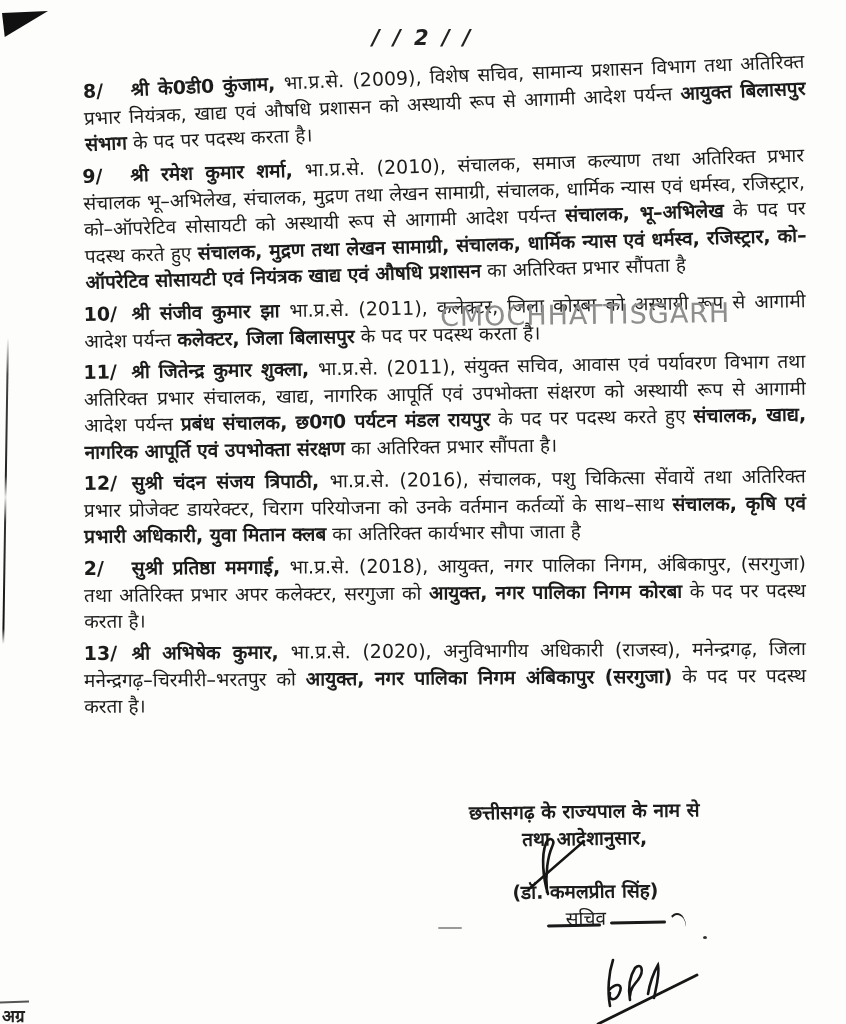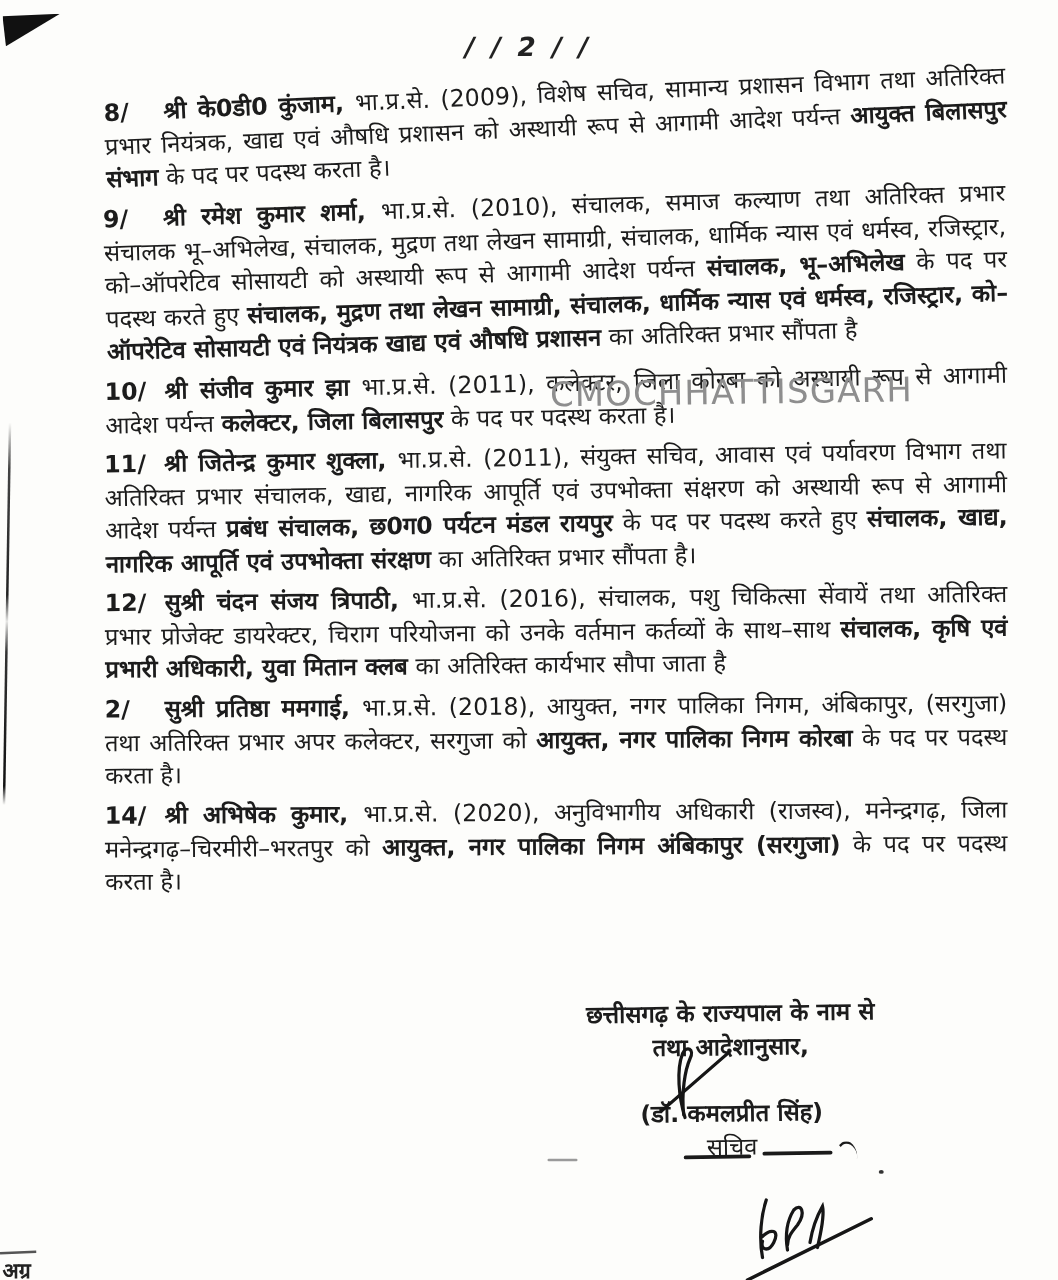--- a/index.html
+++ b/index.html
@@ -73,21 +73,21 @@
 
   <div class="page-number">/ / 2 / /</div>
 
   <main class="content" id="items-container">
       <p class="item"><span class="num">8/</span><span class="txt"><span class="b">श्री के0डी0 कुंजाम, </span><span class="r">भा.प्र.से. (2009), विशेष सचिव, सामान्य प्रशासन विभाग तथा अतिरिक्त प्रभार नियंत्रक, खाद्य एवं औषधि प्रशासन को अस्थायी रूप से आगामी आदेश पर्यन्त </span><span class="b">आयुक्त बिलासपुर संभाग</span><span class="r"> के पद पर पदस्थ करता है।</span></span></p>
       <p class="item"><span class="num">9/</span><span class="txt"><span class="b">श्री रमेश कुमार शर्मा, </span><span class="r">भा.प्र.से. (2010), संचालक, समाज कल्याण तथा अतिरिक्त प्रभार संचालक भू–अभिलेख, संचालक, मुद्रण तथा लेखन सामाग्री, संचालक, धार्मिक न्यास एवं धर्मस्व, रजिस्ट्रार, को–ऑपरेटिव सोसायटी को अस्थायी रूप से आगामी आदेश पर्यन्त </span><span class="b">संचालक, भू–अभिलेख</span><span class="r"> के पद पर पदस्थ करते हुए </span><span class="b">संचालक, मुद्रण तथा लेखन सामाग्री, संचालक, धार्मिक न्यास एवं धर्मस्व, रजिस्ट्रार, को–ऑपरेटिव सोसायटी एवं नियंत्रक खाद्य एवं औषधि प्रशासन</span><span class="r"> का अतिरिक्त प्रभार सौंपता है</span></span></p>
       <p class="item"><span class="num">10/</span><span class="txt"><span class="b">श्री संजीव कुमार झा </span><span class="r">भा.प्र.से. (2011), कलेक्टर, जिला कोरबा को अस्थायी रूप से आगामी आदेश पर्यन्त </span><span class="b">कलेक्टर, जिला बिलासपुर</span><span class="r"> के पद पर पदस्थ करता है।</span></span></p>
       <p class="item"><span class="num">11/</span><span class="txt"><span class="b">श्री जितेन्द्र कुमार शुक्ला, </span><span class="r">भा.प्र.से. (2011), संयुक्त सचिव, आवास एवं पर्यावरण विभाग तथा अतिरिक्त प्रभार संचालक, खाद्य, नागरिक आपूर्ति एवं उपभोक्ता संक्षरण को अस्थायी रूप से आगामी आदेश पर्यन्त </span><span class="b">प्रबंध संचालक, छ0ग0 पर्यटन मंडल रायपुर</span><span class="r"> के पद पर पदस्थ करते हुए </span><span class="b">संचालक, खाद्य, नागरिक आपूर्ति एवं उपभोक्ता संरक्षण</span><span class="r"> का अतिरिक्त प्रभार सौंपता है।</span></span></p>
       <p class="item"><span class="num">12/</span><span class="txt"><span class="b">सुश्री चंदन संजय त्रिपाठी, </span><span class="r">भा.प्र.से. (2016), संचालक, पशु चिकित्सा सेंवायें तथा अतिरिक्त प्रभार प्रोजेक्ट डायरेक्टर, चिराग परियोजना को उनके वर्तमान कर्तव्यों के साथ–साथ </span><span class="b">संचालक, कृषि एवं प्रभारी अधिकारी, युवा मितान क्लब</span><span class="r"> का अतिरिक्त कार्यभार सौपा जाता है</span></span></p>
       <p class="item"><span class="num">2/</span><span class="txt"><span class="b">सुश्री प्रतिष्ठा ममगाई, </span><span class="r">भा.प्र.से. (2018), आयुक्त, नगर पालिका निगम, अंबिकापुर, (सरगुजा) तथा अतिरिक्त प्रभार अपर कलेक्टर, सरगुजा को </span><span class="b">आयुक्त, नगर पालिका निगम कोरबा</span><span class="r"> के पद पर पदस्थ करता है।</span></span></p>
-      <p class="item"><span class="num">14/</span><span class="txt"><span class="b">श्री अभिषेक कुमार, </span><span class="r">भा.प्र.से. (2020), अनुविभागीय अधिकारी (राजस्व), मनेन्द्रगढ़, जिला मनेन्द्रगढ़–चिरमीरी–भरतपुर को </span><span class="b">आयुक्त, नगर पालिका निगम अंबिकापुर (सरगुजा)</span><span class="r"> के पद पर पदस्थ करता है।</span></span></p>
+      <p class="item"><span class="num">13/</span><span class="txt"><span class="b">श्री अभिषेक कुमार, </span><span class="r">भा.प्र.से. (2020), अनुविभागीय अधिकारी (राजस्व), मनेन्द्रगढ़, जिला मनेन्द्रगढ़–चिरमीरी–भरतपुर को </span><span class="b">आयुक्त, नगर पालिका निगम अंबिकापुर (सरगुजा)</span><span class="r"> के पद पर पदस्थ करता है।</span></span></p>
     </main>
 
   <div class="watermark">CMOCHHATTISGARH</div>
 
   <div class="sign-block">
     <div class="s1">छत्तीसगढ़ के राज्यपाल के नाम से</div>
     <div class="s2">तथा आदेशानुसार,</div>
     <div class="s3">(डॉ. कमलप्रीत सिंह)</div>
     <div class="s4">सचिव</div>
   </div>

